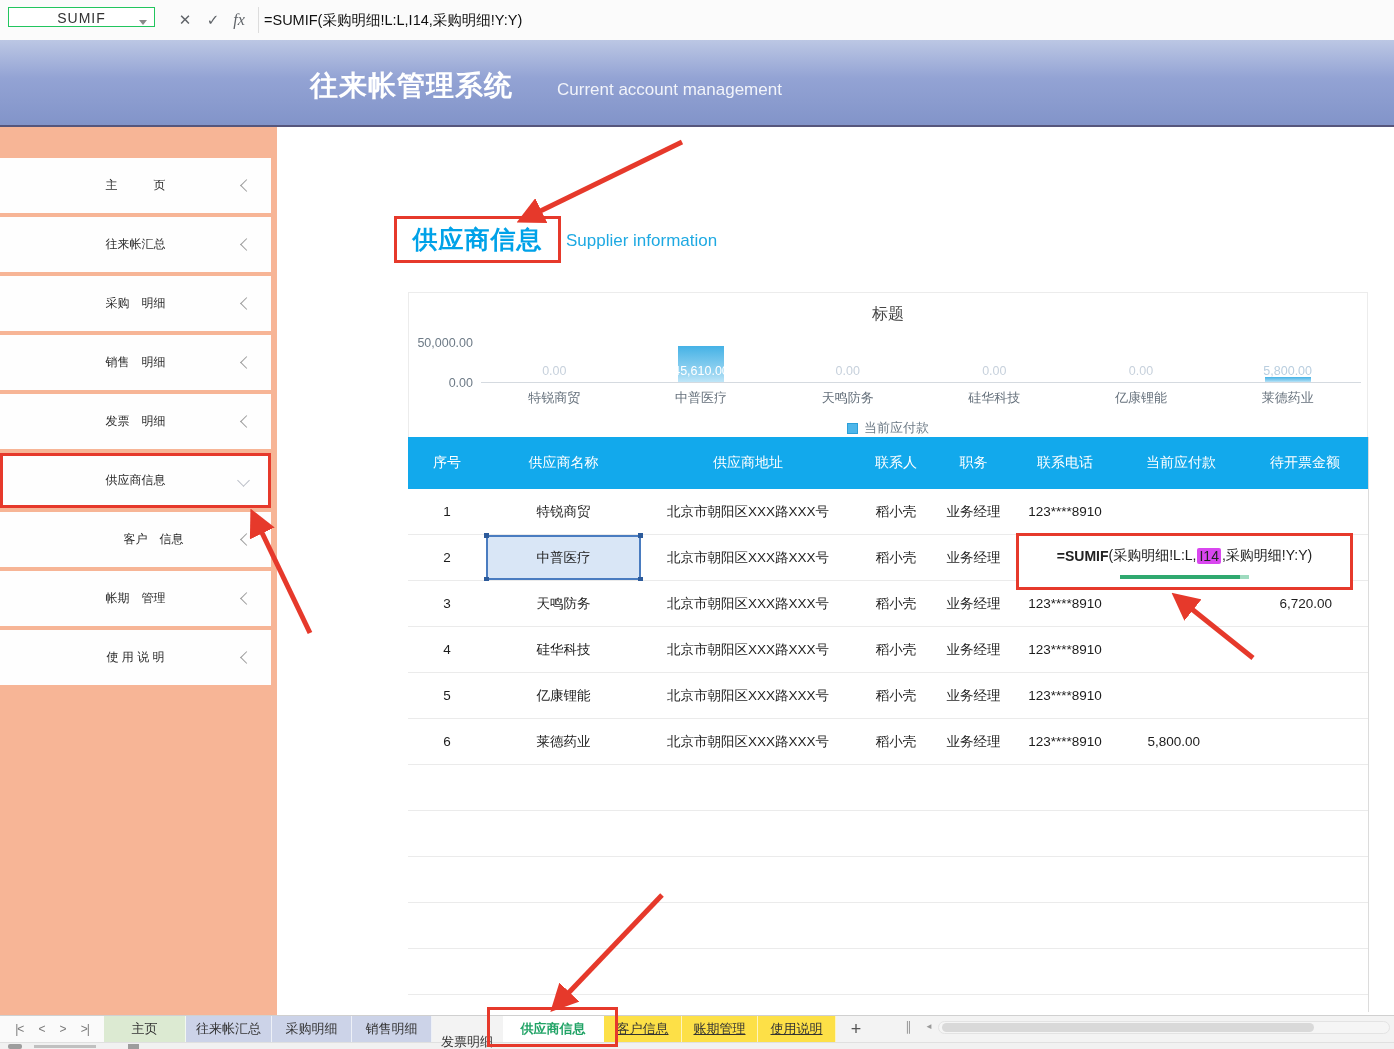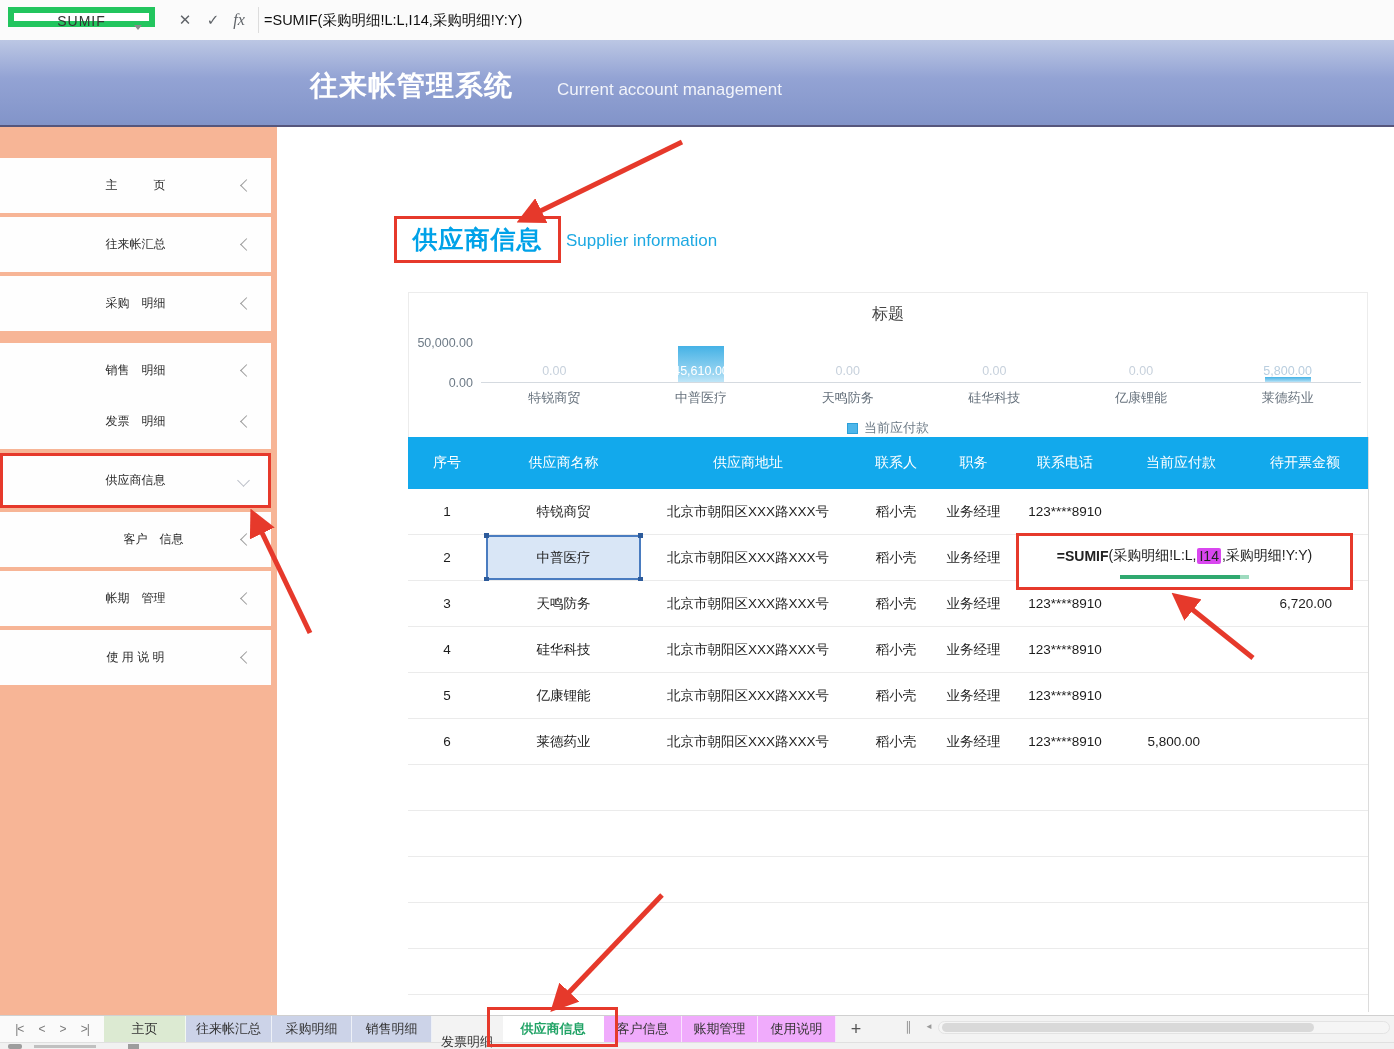--- a/index.html
+++ b/index.html
@@ -2,21 +2,21 @@
 <html><head>
 <meta charset="utf-8">
 <style>
   html,body{margin:0;padding:0;background:#e9e9e9;}
   *{box-sizing:border-box;font-family:"Liberation Sans","DejaVu Sans",sans-serif;}
   .app{position:relative;width:1394px;height:1049px;background:#fff;overflow:hidden;}
 
   
   .formula-bar{position:absolute;left:0;top:0;width:1394px;height:40px;background:#fbfbfb;}
   .name-box{position:absolute;left:8px;top:7px;width:147px;height:20px;background:#fff;
-    border:6px solid #22c55e;display:flex;align-items:flex-start;justify-content:center;
+    border:1px solid #22c55e;display:flex;align-items:flex-end;justify-content:center;
     font-size:14px;color:#333;letter-spacing:1px;}
   .nb-caret{position:absolute;right:7px;top:12px;width:0;height:0;border-left:4px solid transparent;
     border-right:4px solid transparent;border-top:5px solid #8a8a8a;}
   .fb-btn{position:absolute;top:0;height:40px;display:flex;align-items:center;justify-content:center;
     color:#5f6368;font-size:15px;width:26px;}
   .fb-x{left:172px;} .fb-ok{left:200px;} .fb-fx{left:226px;font-style:italic;font-family:"Liberation Serif","DejaVu Serif",serif;font-size:16px;}
   .fb-divider{position:absolute;left:258px;top:7px;width:1px;height:26px;background:#ddd;}
   .fb-text{position:absolute;left:264px;top:0;height:40px;display:flex;align-items:center;
     font-size:14.5px;color:#101010;}
 
@@ -92,21 +92,21 @@
 
   
   .tabbar{position:absolute;left:0;top:1015px;width:1394px;height:27px;background:#f3f3f3;
     border-top:1px solid #d0d0d0;display:flex;align-items:stretch;z-index:10;}
   .tb-nav{width:104px;display:flex;align-items:center;justify-content:space-evenly;background:#fafafa;}
   .tb-nav span{font-size:12px;color:#7a7a7a;letter-spacing:-1px;}
   .sheet-tab{display:flex;align-items:center;justify-content:center;font-size:13px;color:#333;
     border-right:1px solid rgba(255,255,255,.65);cursor:pointer;}
   .t-green{background:#dcead2;}
   .t-blue{background:#ccd3e8;}
-  .t-yellow{background:#f0abfc;}
+  .t-yellow{background:#fde047;text-decoration:underline;}
   .t-active{background:#fff;color:#21a366;font-weight:bold;}
   .tab-add{width:40px;display:flex;align-items:center;justify-content:center;font-size:18px;color:#555;background:#f3f3f3;cursor:pointer;}
   .tb-sep{position:absolute;left:905px;top:1019px;font-size:13px;color:#9a9a9a;z-index:11;}
   .tb-left{position:absolute;left:925px;top:1022px;font-size:8px;color:#9a9a9a;z-index:11;}
   .hscroll{position:absolute;left:938px;top:1021px;width:452px;height:13px;background:#f5f5f5;border:1px solid #e3e3e3;border-radius:7px;z-index:11;}
   .hscroll-thumb{position:absolute;left:3px;top:1px;width:372px;height:9px;background:#d9d9d9;border-radius:5px;}
 
   
   .statusbar{position:absolute;left:0;top:1042px;width:1394px;height:7px;background:#f1f1f1;border-top:1px solid #e0e0e0;}
   .frag{position:absolute;background:#9d9d9d;}
@@ -143,21 +143,21 @@
       <span class="chev chev-left"></span>
     </div>
     <div class="side-item" style="top:90px;">
       <span class="side-label">往来帐汇总</span>
       <span class="chev chev-left"></span>
     </div>
     <div class="side-item" style="top:149px;">
       <span class="side-label">采购　明细</span>
       <span class="chev chev-left"></span>
     </div>
-    <div class="side-item" style="top:216px;text-align:center;">
+    <div class="side-item" style="top:208px;text-align:center;">
       <span class="side-label">销售　明细</span>
       <span class="chev chev-left"></span>
     </div>
     <div class="side-item" style="top:267px;">
       <span class="side-label">发票　明细</span>
       <span class="chev chev-left"></span>
     </div>
     <div class="side-item active" style="top:326px;">
       <span class="side-label">供应商信息</span>
       <span class="chev chev-down"></span>

